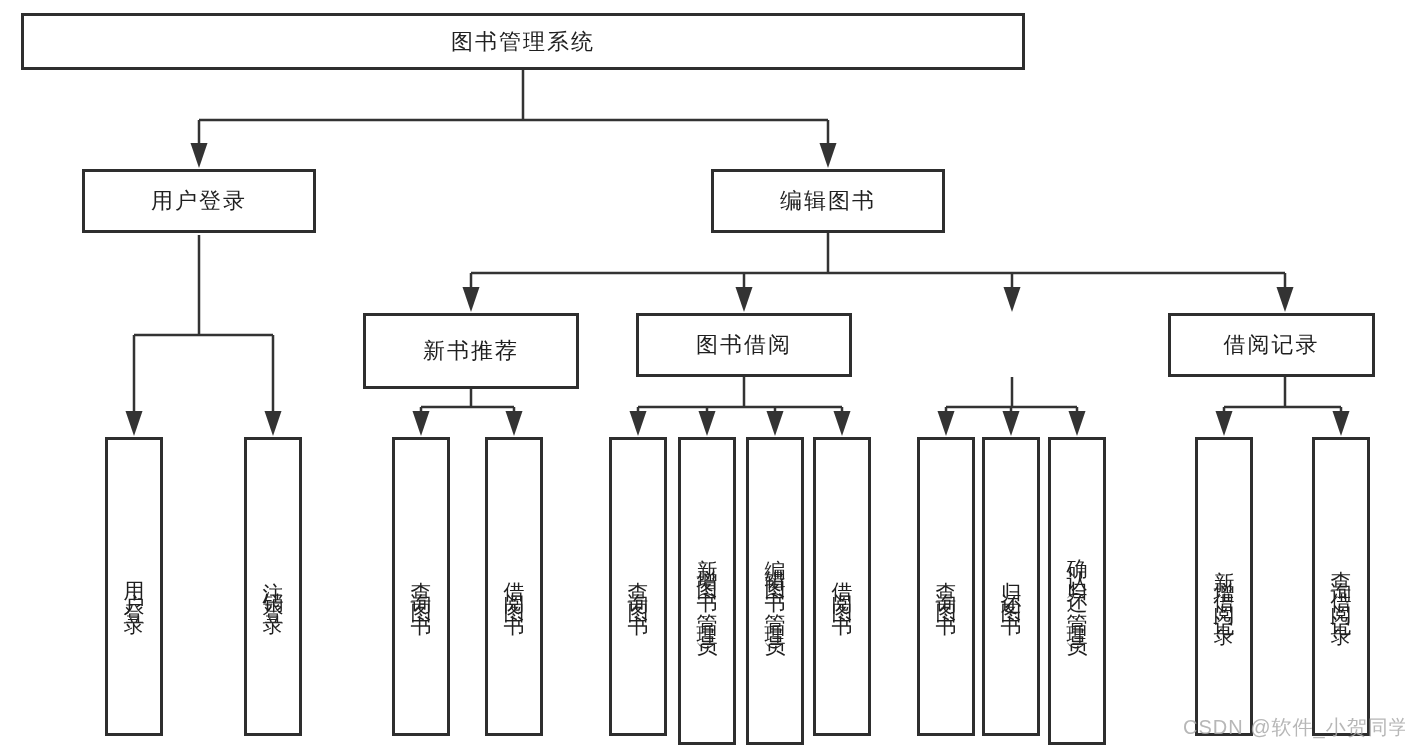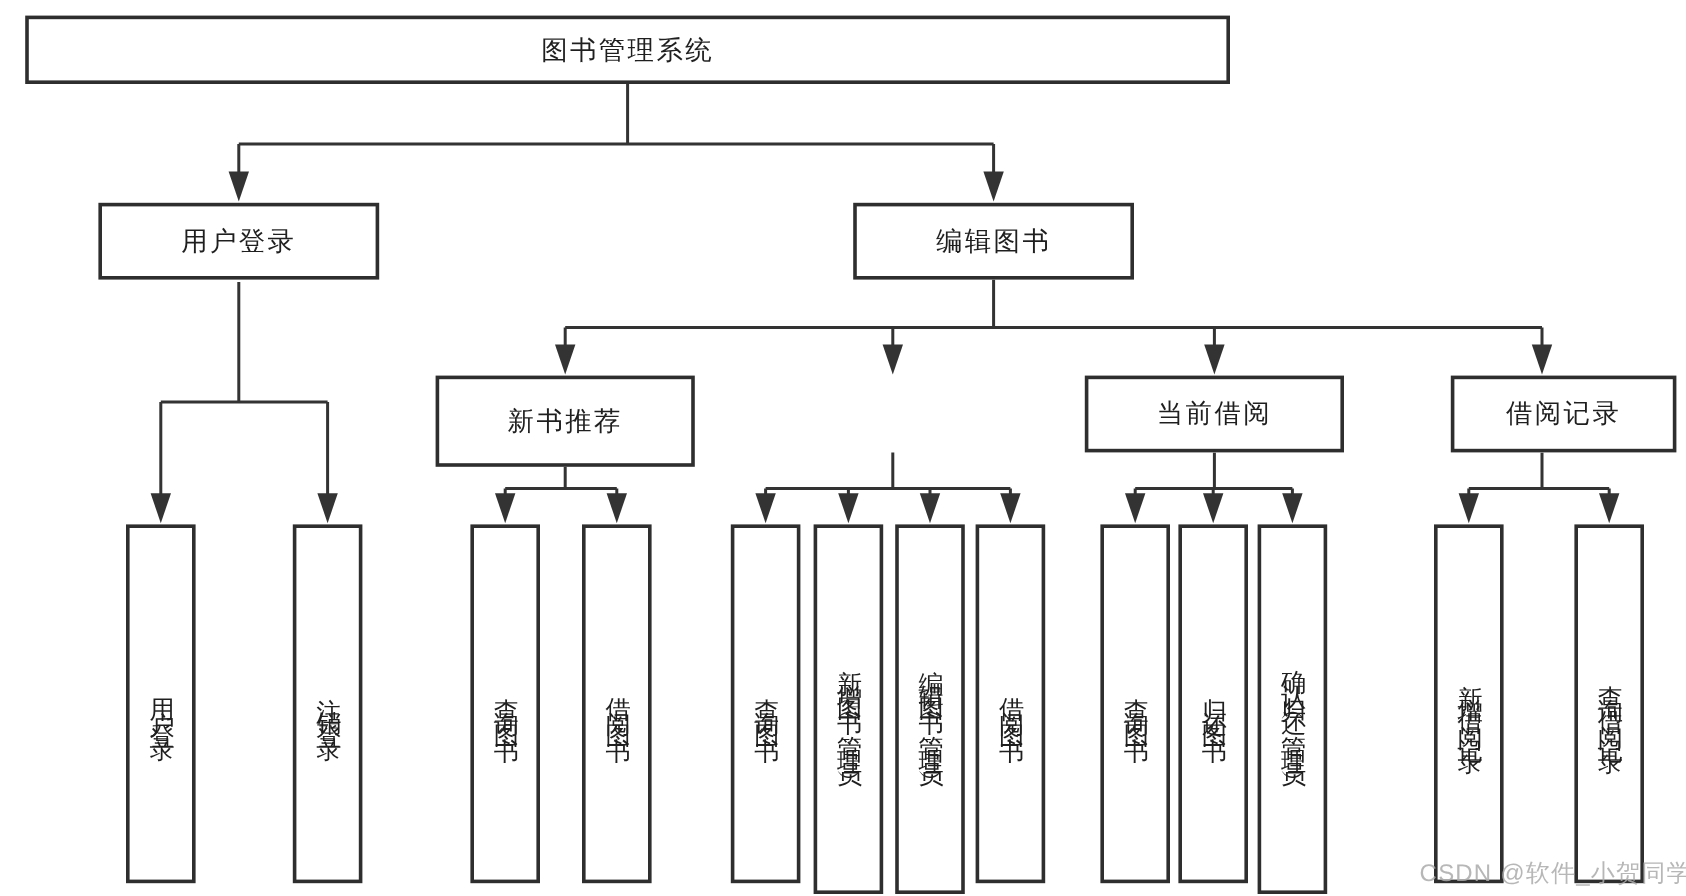--- a/index.html
+++ b/index.html
@@ -113,22 +113,22 @@
     <polygon points="1215.5,411 1232.5,411 1224,436"></polygon>
     <polygon points="1332.5,411 1349.5,411 1341,436"></polygon>
   </svg>
 
   <div class="box h" style="left:21px;top:13px;width:1004px;height:57px">图书管理系统</div>
 
   <div class="box h" style="left:82px;top:169px;width:234px;height:64px">用户登录</div>
   <div class="box h" style="left:711px;top:169px;width:234px;height:64px">编辑图书</div>
 
   <div class="box h" style="left:363px;top:313px;width:216px;height:76px">新书推荐</div>
-  <div class="box h" style="left:904px;top:313px;width:216px;height:64px">当前借阅</div>
-  <div class="box h" style="left:1209px;top:313px;width:188px;height:64px">借阅记录</div>
+  <div class="box h" style="left:636px;top:313px;width:216px;height:64px">图书借阅</div>
+  <div class="box h" style="left:1168px;top:313px;width:207px;height:64px">借阅记录</div>
 
   <div class="box v" style="left:105px">用户登录</div>
   <div class="box v" style="left:244px">注销登录</div>
 
   <div class="box v" style="left:392px">查询图书</div>
   <div class="box v" style="left:485px">借阅图书</div>
 
   <div class="box v" style="left:609px">查询图书</div>
   <div class="box v tall" style="left:678px">新增图书（管理员）</div>
   <div class="box v tall" style="left:746px">编辑图书（管理员）</div>

